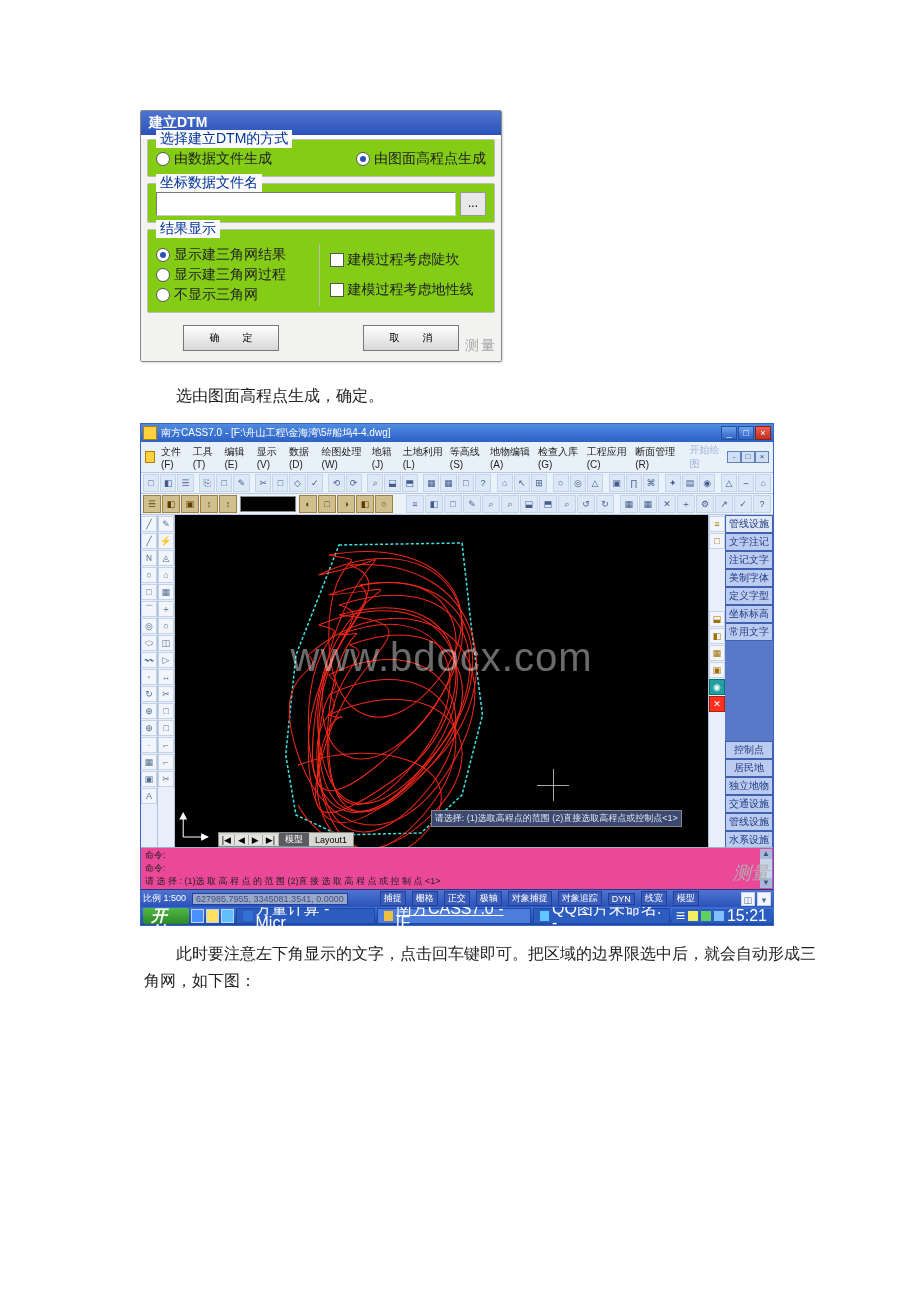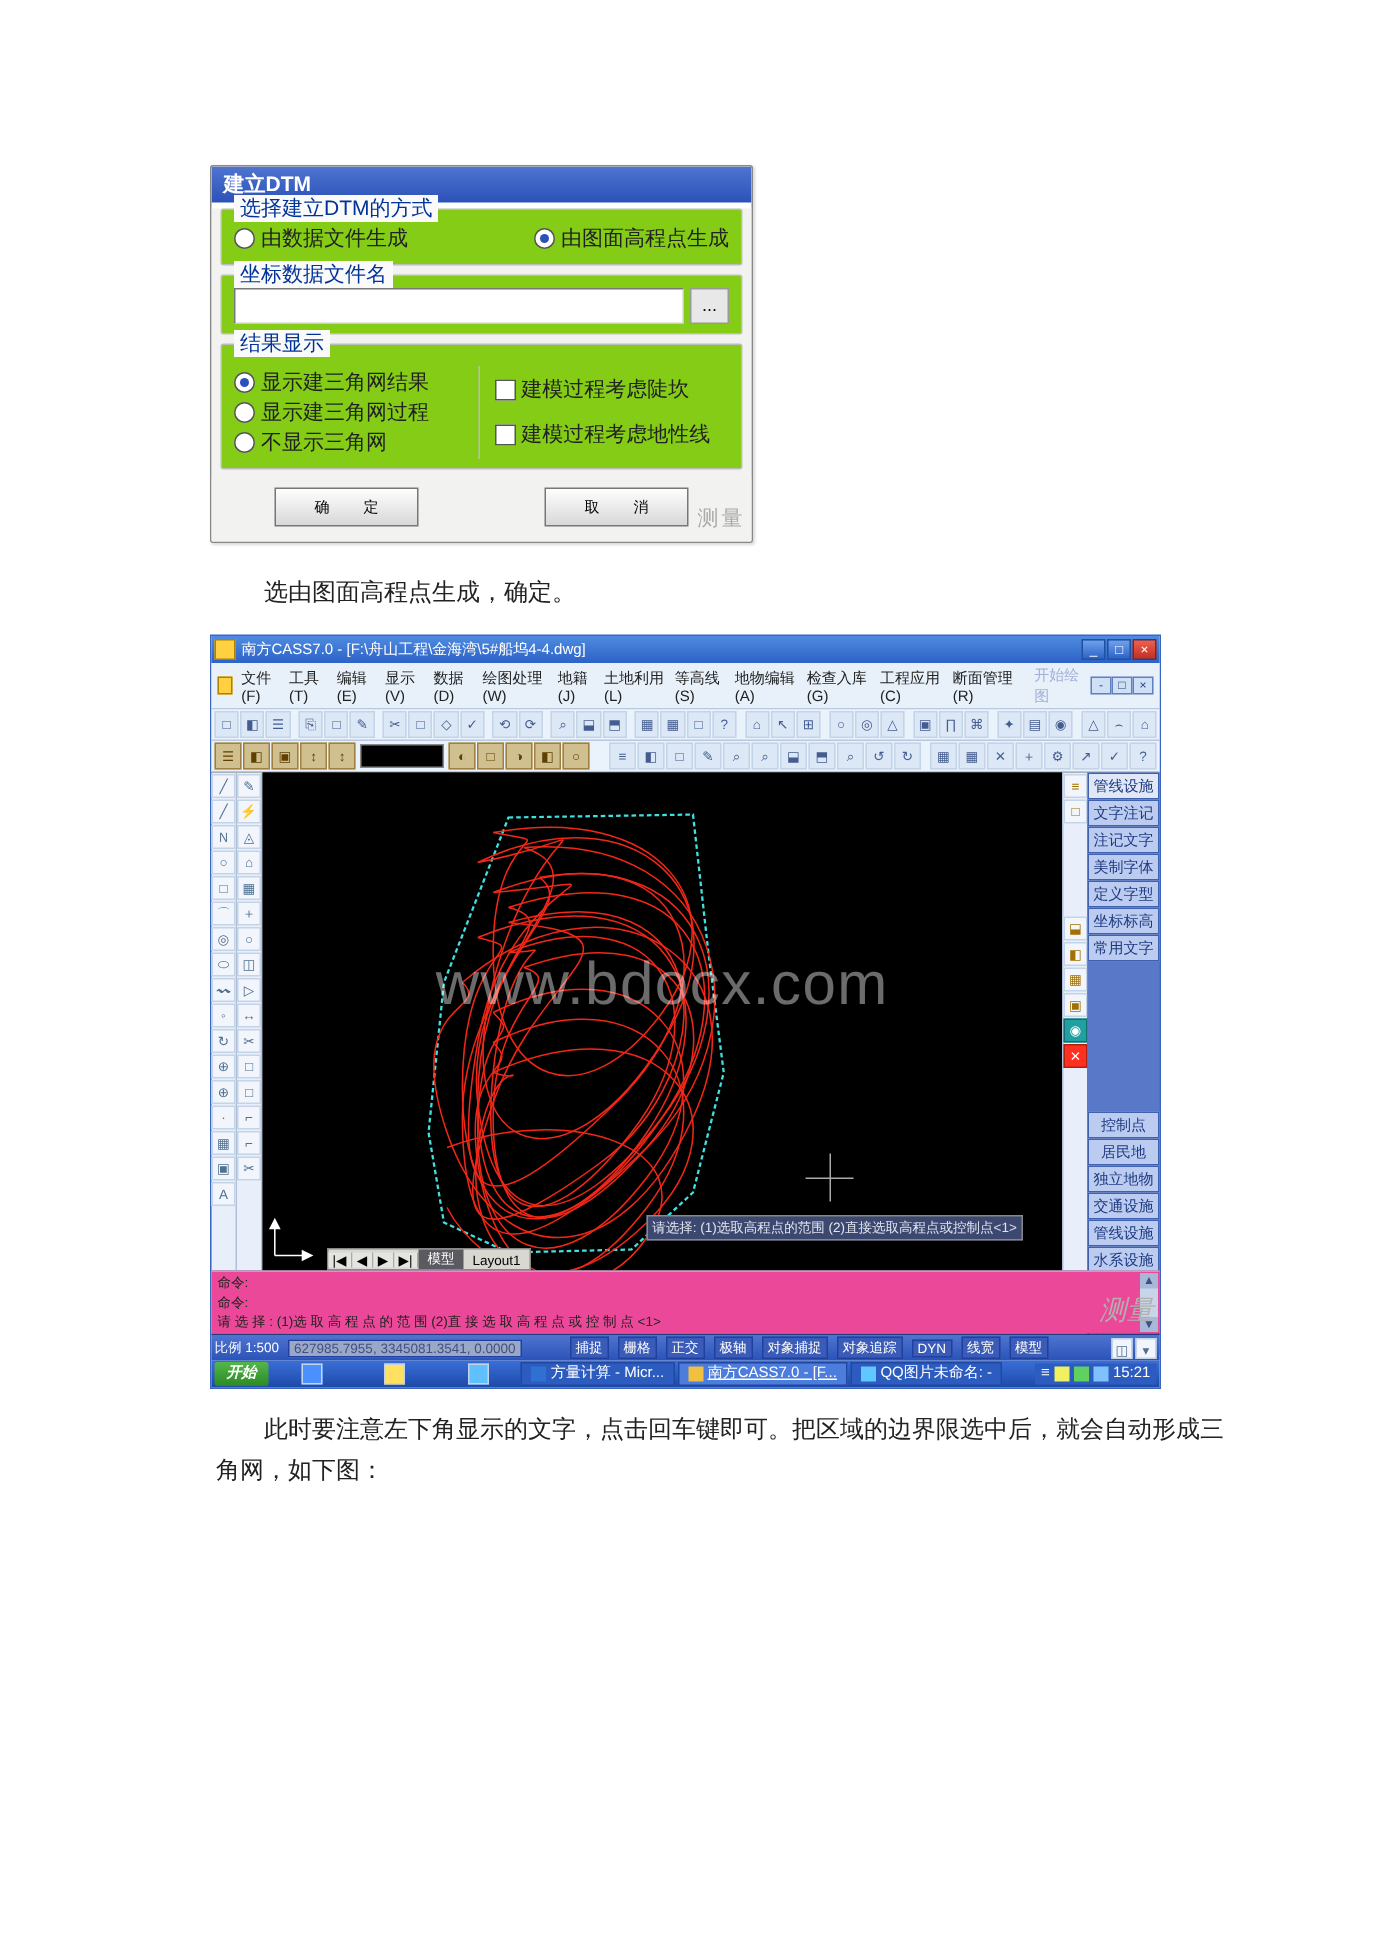--- a/index.html
+++ b/index.html
@@ -252,21 +252,21 @@
     position:relative;
   }
   .status-seg {
     background:#3a5cb8; padding:0 3px; border:1px solid #2040a0;
   }
   .status-seg.gray { background:#9aa8c8; color:#405080;}
   .status-right { margin-left:auto; display:flex; align-items:center; gap:2px;}
   .status-wm { position:absolute; right:4px; bottom:22px; color:#b0b0b0; font-size:18px; font-style:italic;}
   .taskbar {
     background:linear-gradient(to bottom,#3a6ed8,#1d4aa8);
-    display:flex; align-items:center; height:18px; font-size:10px; color:#fff;
+    display:flex; align-items:center; height:18px; font-size:16px; color:#fff;
     gap:2px; padding:0 2px;
   }
   .tb-start {
     background:linear-gradient(to bottom,#53b64a,#2c8a24);
     padding:0 8px; height:16px; line-height:16px; border-radius:2px;
     font-style:italic; font-weight:bold;
   }
   .tb-item {
     background:#2d5cc0; padding:0 6px; height:14px; line-height:14px;
     border:1px solid #2048a0; display:flex; align-items:center; gap:3px;

